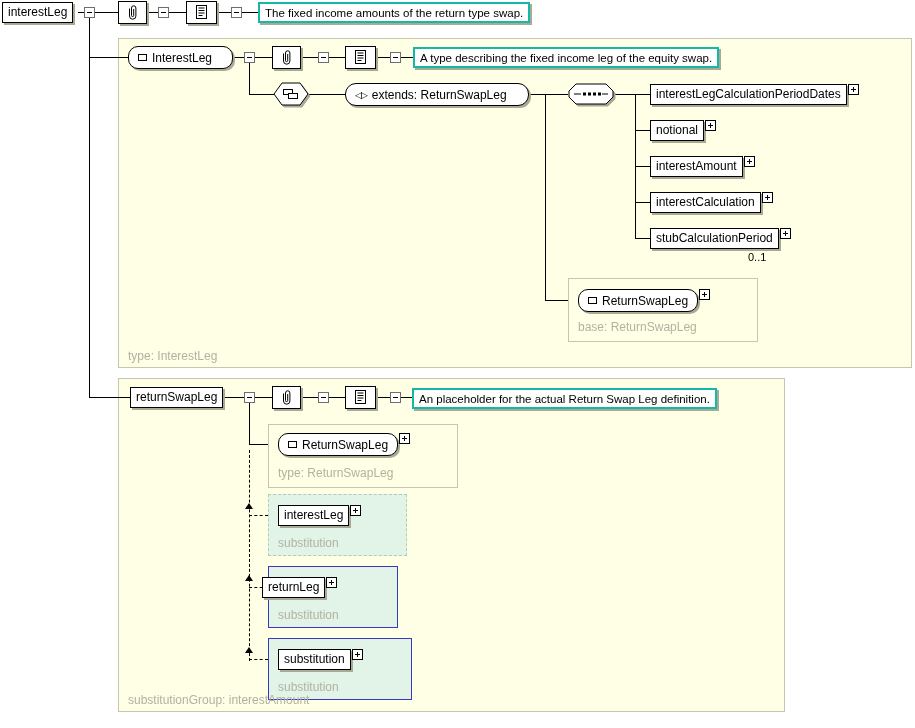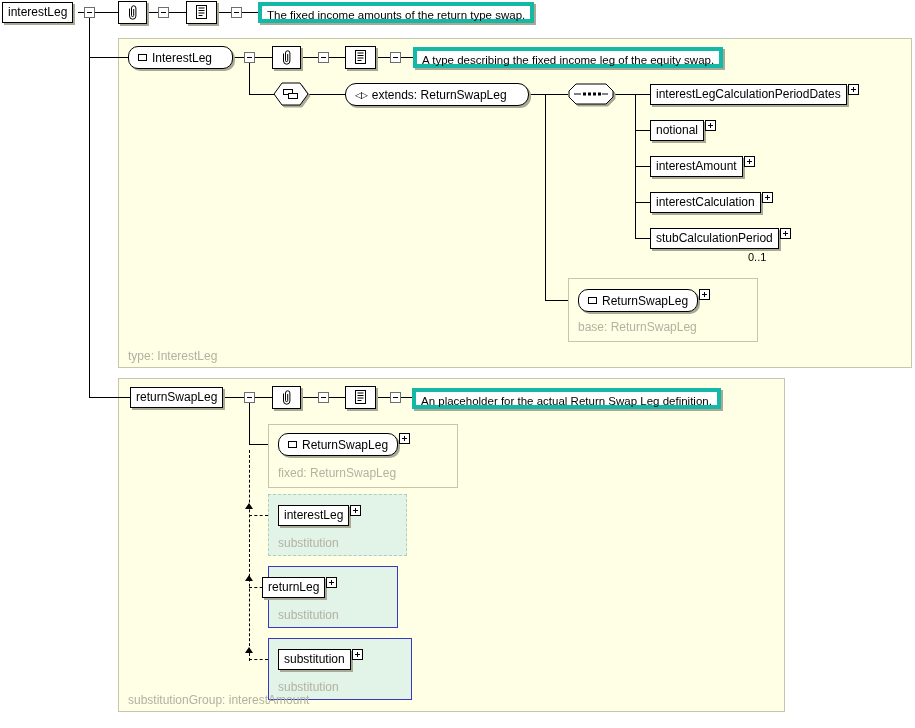--- a/index.html
+++ b/index.html
@@ -31,21 +31,21 @@
   .ebox { background:#fff; border:1px solid #000; box-shadow:2px 2px 0 #a9a996;
           height:21px; line-height:19px; padding:0 5px; white-space:nowrap; font-size:12px; }
   .rbox { background:#fff; border:1px solid #000; border-radius:10px; box-shadow:2px 2px 0 #a9a996;
           height:23px; display:flex; align-items:center; gap:5px; padding:0 9px; white-space:nowrap; font-size:12px; }
   .ctype-icon { width:9px; height:7px; border:1px solid #000; background:#fff; flex:0 0 auto; }
   .extends-glyph { font-size:9px; letter-spacing:-1px; }
 
   .iconbox { position:absolute; background:#fff; border:1px solid #000; box-shadow:2px 2px 0 #a9a996;
              display:flex; align-items:center; justify-content:center; }
 
-  .textbox { position:absolute; background:#fff; border:4px solid #14b8a6; box-shadow:2px 2px 0 #a9a996;
+  .textbox { position:absolute; background:#fff; border:2px solid #14b8a6; box-shadow:2px 2px 0 #a9a996;
              height:21px; line-height:19px; padding:0 5px; white-space:nowrap; font-size:11.5px; }
 
   .caption { position:absolute; color:#b2b2a0; font-size:12px; white-space:nowrap; }
   .card    { position:absolute; font-size:11px; color:#000; white-space:nowrap;padding-left:36px; }
 
   .arrow-up { position:absolute; width:0; height:0;
               border-left:4px solid transparent; border-right:4px solid transparent;
               border-bottom:6px solid #000; }
 
   svg.shadowed { filter:drop-shadow(2px 2px 0 #a9a996); }
@@ -60,21 +60,21 @@
 
   <div class="subpanel" style="left:568px;top:278px;width:190px;height:64px"></div>
   <div class="subpanel" style="left:268px;top:424px;width:190px;height:64px"></div>
 
   <div class="gpanel dashed" style="left:268px;top:494px;width:139px;height:62px"></div>
   <div class="gpanel solid" style="left:268px;top:566px;width:130px;height:62px"></div>
   <div class="gpanel solid" style="left:268px;top:638px;width:144px;height:62px"></div>
 
   <div class="caption" style="left:578px;top:320px">base: ReturnSwapLeg</div>
   <div class="caption" style="left:128px;top:349px">type: InterestLeg</div>
-  <div class="caption" style="left:278px;top:466px">fixed: ReturnSwapLeg</div>
+  <div class="caption" style="left:278px;top:466px">type: ReturnSwapLeg</div>
   <div class="caption" style="left:278px;top:536px">substitution</div>
   <div class="caption" style="left:278px;top:608px">substitution</div>
   <div class="caption" style="left:278px;top:680px">substitution</div>
   <div class="caption" style="left:128px;top:693px">substitutionGroup: interestAmount</div>
 
   <div class="hl" style="left:78px;top:12px;width:8px"></div>
   <div class="hl" style="left:95px;top:12px;width:23px"></div>
   <div class="hl" style="left:147px;top:12px;width:11px"></div>
   <div class="hl" style="left:169px;top:12px;width:17px"></div>
   <div class="hl" style="left:217px;top:12px;width:14px"></div>

